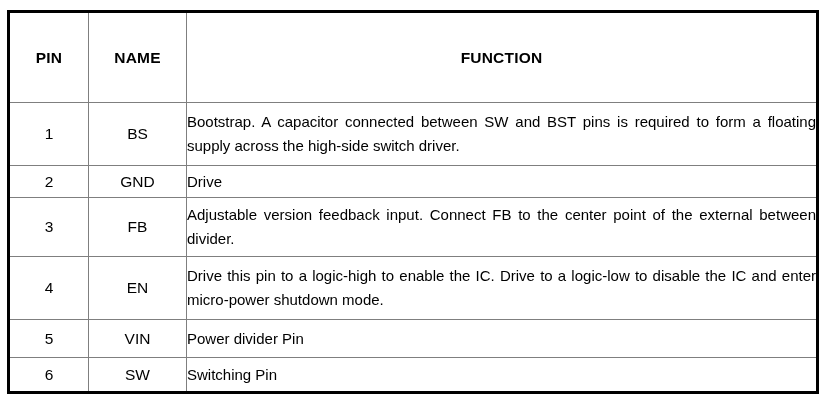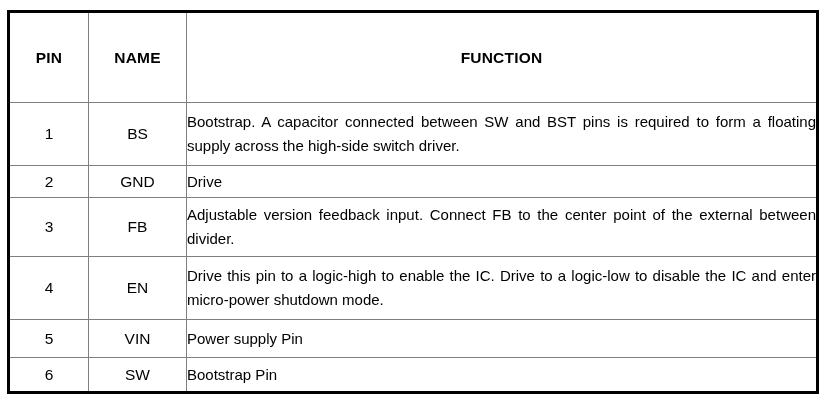--- a/index.html
+++ b/index.html
@@ -100,22 +100,22 @@
         <td class="c-func">Adjustable version feedback input. Connect FB to the center point of the external between divider.</td>
       </tr>
       <tr class="r-en">
         <td class="c-pin">4</td>
         <td class="c-name">EN</td>
         <td class="c-func">Drive this pin to a logic-high to enable the IC. Drive to a logic-low to disable the IC and enter micro-power shutdown mode.</td>
       </tr>
       <tr class="r-vin">
         <td class="c-pin">5</td>
         <td class="c-name">VIN</td>
-        <td class="c-func">Power supply Pin</td>
+        <td class="c-func">Power divider Pin</td>
       </tr>
       <tr class="r-sw">
         <td class="c-pin">6</td>
         <td class="c-name">SW</td>
-        <td class="c-func">Bootstrap Pin</td>
+        <td class="c-func">Switching Pin</td>
       </tr>
     </tbody>
   </table>
 </div>
 
 </body></html>

